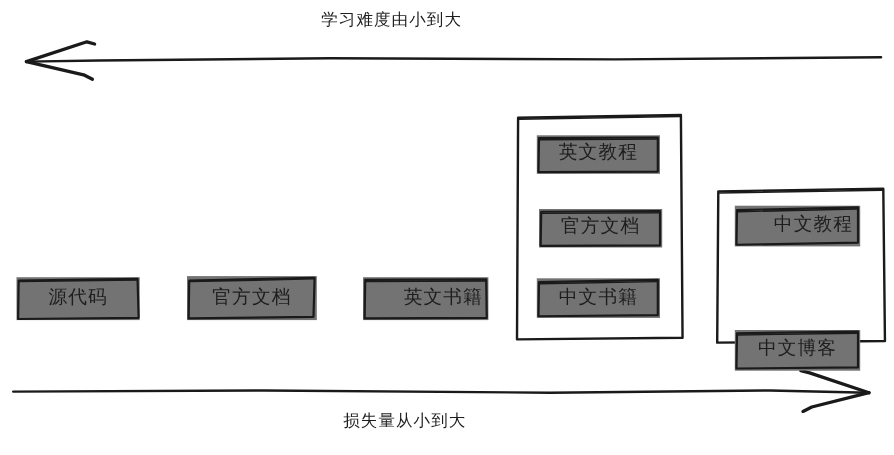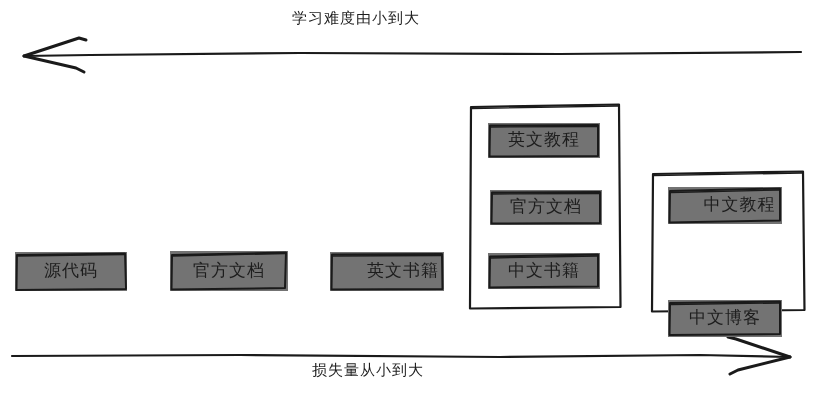--- a/index.html
+++ b/index.html
@@ -23,21 +23,21 @@
   }
   .axis-label {
     position: absolute;
     font-size: 15px;
     letter-spacing: 1px;
     color: #1d1d1d;
     white-space: nowrap;
     line-height: 1;
   }
   #top-axis-label { left: 292px; top: 11px; }
-  #bottom-axis-label { left: 312px; top: 363px; }
+  #bottom-axis-label { left: 312px; top: 375px; }
 
   .node-box {
     position: absolute;
     box-sizing: border-box;
     background: #737373;
     display: flex;
     align-items: center;
     justify-content: center;
   }
   .node-label {

